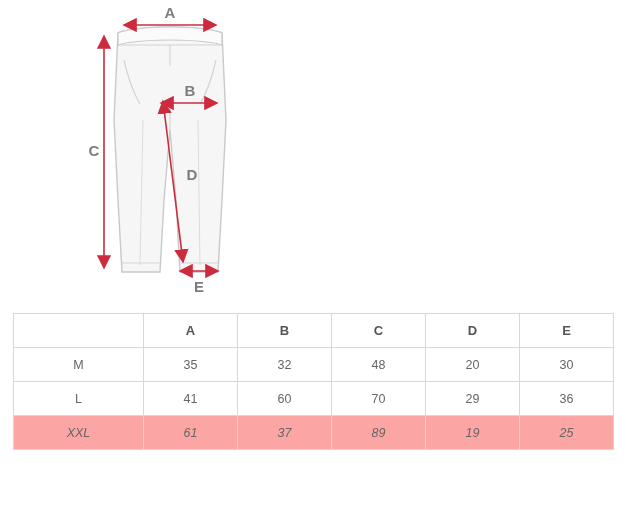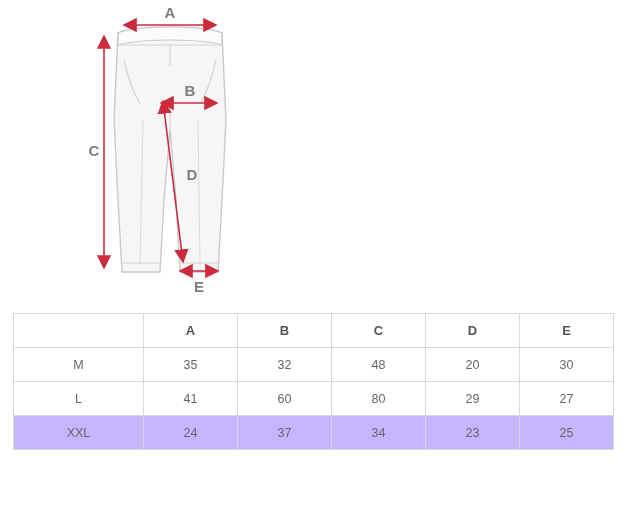--- a/index.html
+++ b/index.html
@@ -58,21 +58,22 @@
     padding: 0;
   }
   table.size-table thead th {
     font-weight: bold;
     color: #555555;
     font-size: 13px;
   }
   table.size-table col.c-size { width: 130px; }
   table.size-table col.c-val  { width: 94px; }
   tr.row-highlight td {
-    background: #c4b5fd;
+    background: #fca5a5;
+    font-style: italic;
   }
   td.size-cell, th.size-head {
     color: #666666;
   }
 </style>
 </head>
 <body>
 
 <div id="diagram">
   <svg width="626" height="300" viewBox="0 0 626 300" xmlns="http://www.w3.org/2000/svg">
@@ -160,27 +161,27 @@
         <td>35</td>
         <td>32</td>
         <td>48</td>
         <td>20</td>
         <td>30</td>
       </tr>
       <tr>
         <td class="size-cell">L</td>
         <td>41</td>
         <td>60</td>
-        <td>80</td>
+        <td>70</td>
         <td>29</td>
-        <td>27</td>
+        <td>36</td>
       </tr>
       <tr class="row-highlight">
         <td class="size-cell">XXL</td>
-        <td>24</td>
+        <td>61</td>
         <td>37</td>
-        <td>34</td>
-        <td>23</td>
+        <td>89</td>
+        <td>19</td>
         <td>25</td>
       </tr>
     </tbody>
   </table>
 </div>
 
 </body></html>

